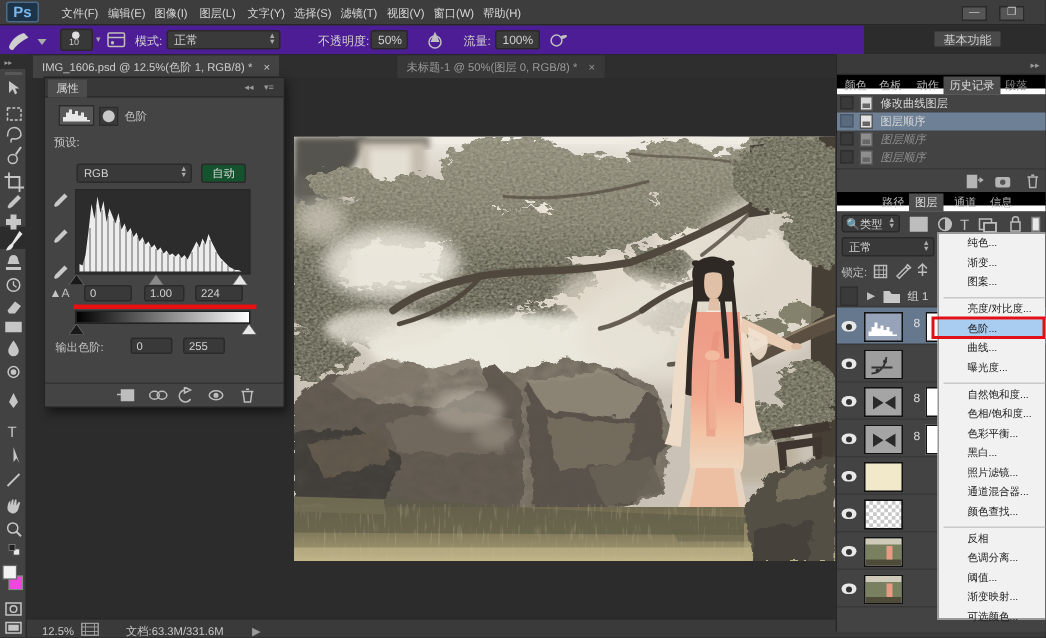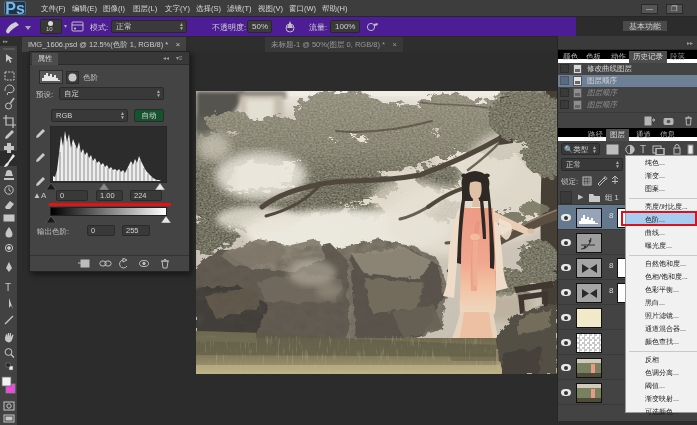--- a/index.html
+++ b/index.html
@@ -3,21 +3,21 @@
 <meta charset="utf-8">
 <style>
 * { margin:0; padding:0; box-sizing:border-box; }
 html,body { width:697px; height:425px; overflow:hidden; background:#2c2c2c;
   font-family:"Liberation Sans", sans-serif; }
 #app { position:relative; width:697px; height:425px; overflow:hidden; }
 .abs { position:absolute; }
 
 #menubar { left:0; top:0; width:697px; height:17px; background:#3d3d3d; border-bottom:1px solid #272727; }
 #menubar .mi { position:absolute; top:4px; font-size:7.5px; color:#d8d8d8;padding-left:14px; }
-#pslogo { position:absolute; left:4px; top:1px; width:22px; height:14px; text-align:center; font-size:16px; line-height:14px; font-weight:bold; color:#7ab8ec; background:#1d3347; border:1px solid #4a6b8a; border-radius:2px; }
+#pslogo { position:absolute; left:4px; top:1px; width:22px; height:14px; text-align:center; font-size:10px; line-height:14px; font-weight:bold; color:#7ab8ec; background:#1d3347; border:1px solid #4a6b8a; border-radius:2px; }
 .winbtn { position:absolute; top:4px; width:17px; height:10px; background:#555; border:1px solid #2a2a2a; color:#ccc; font-size:7px; line-height:8px; text-align:center; }
 
 #optbar { left:0; top:17px; width:576px; height:20px; background:#4c1d95; border-bottom:1px solid #282828;text-decoration:underline; }
 .obx { position:absolute; font-size:8px; color:#cecece; }
 .dd { background:#3a3a3a; border:1px solid #282828; border-radius:2px; color:#d0d0d0; font-size:8px; line-height:11px; padding-left:4px; }
 .stepper { position:absolute; right:1px; top:1px; width:7px; font-size:5px; color:#aaa; line-height:4px; text-align:center; }
 
 #tabbar { left:18px; top:37px; width:679px; height:15px; background:#2e2e2e; }
 .dtab { position:absolute; top:0; height:15px; font-size:7.5px; line-height:15px; padding:0 6px; }
 
@@ -423,20 +423,29 @@
 
       <rect x="4" y="356" width="10" height="8"></rect>
           <circle cx="9" cy="360" r="2.2"></circle>
 
       <rect x="4" y="369" width="10" height="7"></rect>
           <rect x="6" y="371" width="6" height="3" fill="#c6c6c6"></rect>
     </g>
   </svg>
 </div>
 
+<div id="statusbar" class="abs">
+  <span class="abs" style="left:10px; top:3px;">12.5%</span>
+  <svg class="abs" style="left:36px; top:2px;" width="12" height="9" viewBox="0 0 12 9">
+        <rect x="0.5" y="0.5" width="11" height="8" fill="none" stroke="#9a9a9a"></rect>
+        <path d="M3,0.5 L3,8.5 M9,0.5 L9,8.5 M0.5,3 L11.5,3 M0.5,6 L11.5,6" stroke="#9a9a9a" stroke-width="0.7"></path>
+      </svg>
+  <span class="abs" style="left:66px; top:3px;">文档:63.3M/331.6M</span>
+  <span class="abs" style="left:150px; top:3px; color:#999;">▶</span>
+</div>
 
 <div id="dock" class="abs">
 
   <div class="abs" style="left:0; top:0; width:140px; height:14px; background:#3a3a3a; border-bottom:1px solid #2c2c2c;">
     <span class="abs" style="right:5px; top:3px; color:#9a9a9a; font-size:6px;">▸▸</span>
   </div>
 
   <div class="ptabbar" style="top:14px;">
     <span class="ptab" style="left:1px;">颜色</span>
     <span class="ptab" style="left:24px;">色板</span>
@@ -629,21 +638,20 @@
     <rect x="0.5" y="0.5" width="23" height="13" fill="#585858" stroke="#2c2c2c"></rect>
     <path d="M3,11 L3,8 L5,8 L5,5 L7,5 L7,3 L9,3 L9,6 L11,6 L11,4 L13,4 L13,7 L15,7 L15,5 L17,5 L17,8 L19,8 L19,10 L21,10 L21,11 Z" fill="#e8e8e8"></path>
   </svg>
   <svg class="abs" style="left:36px; top:19px;" width="13" height="13" viewBox="0 0 13 13">
     <rect x="0.5" y="0.5" width="12" height="12" fill="#3a3a3a" stroke="#2c2c2c"></rect>
     <circle cx="6.5" cy="6.5" r="4" fill="#c9c9c9"></circle>
   </svg>
   <span class="plabel" style="left:53px; top:21px;">色阶</span>
 
   <span class="plabel" style="left:6px; top:38px;">预设:</span>
-  <span class="pfield" style="left:29px; top:35px; width:105px; height:13px; line-height:12px; padding-left:4px;">自定<span class="stepper">▲<br>▼</span></span>
 
   <span class="pfield" style="left:21px; top:57px; width:77px; height:13px; line-height:12px; padding-left:4px;">RGB<span class="stepper">▲<br>▼</span></span>
   <span class="abs" style="left:104px; top:57px; width:30px; height:13px; background:#14532d; border:1px solid #2a2a2a; border-radius:2px; color:#d8d8d8; font-size:7.5px; line-height:12px; text-align:center;">自动</span>
 
   <svg class="abs" style="left:4px; top:76px;" width="12" height="72" viewBox="0 0 12 72">
     <g fill="#c9c9c9">
       <path d="M9,1 L11,3 L5,9 L3,10 L2,9 L3,7 Z"></path>
       <path d="M9,25 L11,27 L5,33 L3,34 L2,33 L3,31 Z"></path>
       <path d="M9,49 L11,51 L5,57 L3,58 L2,57 L3,55 Z"></path>
     </g>

